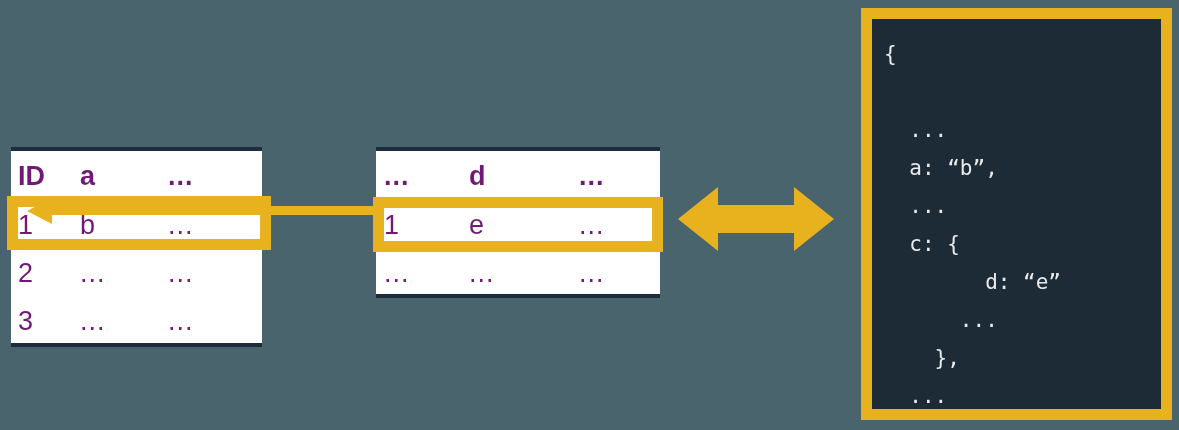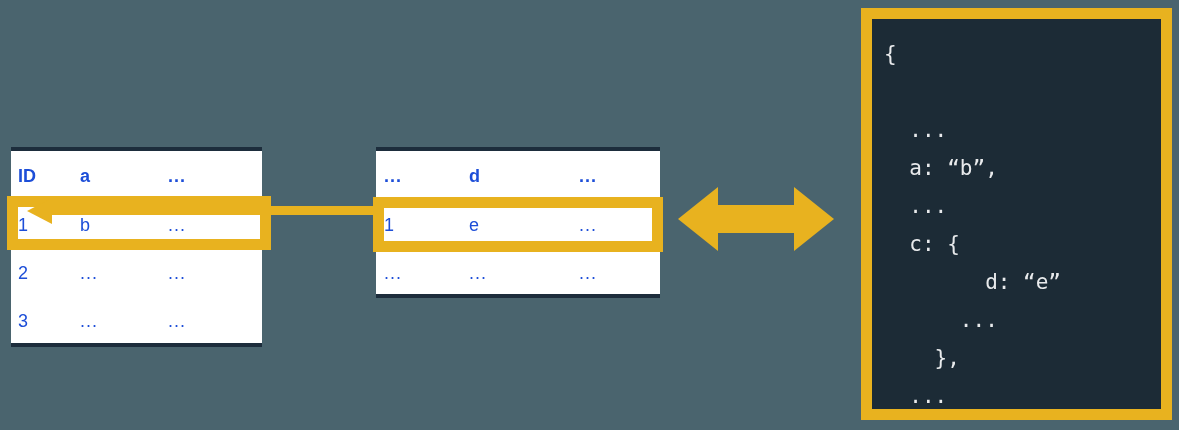--- a/index.html
+++ b/index.html
@@ -29,22 +29,22 @@
     border-bottom: 4px solid #1d2d3c;
     box-sizing: border-box;
   }
   .trow {
     position: relative;
     display: flex;
     align-items: center;
     box-sizing: border-box;
   }
   .tcell {
-    color: #1d4ed8;
-    font-size: 18px;
+    color: #701a75;
+    font-size: 27px;
     line-height: 1;
     white-space: pre;
   }
   .trow.header .tcell {
     font-weight: bold;
   }
   .dots {
     letter-spacing: 1px;
   }
 

